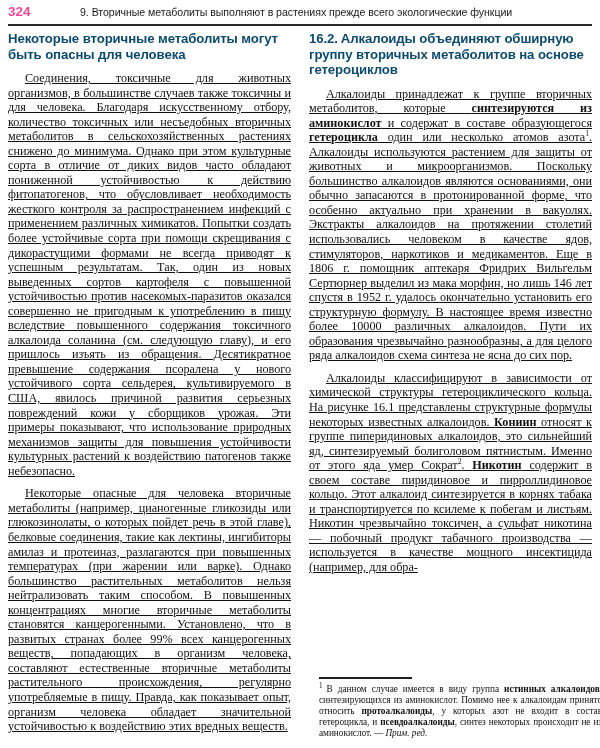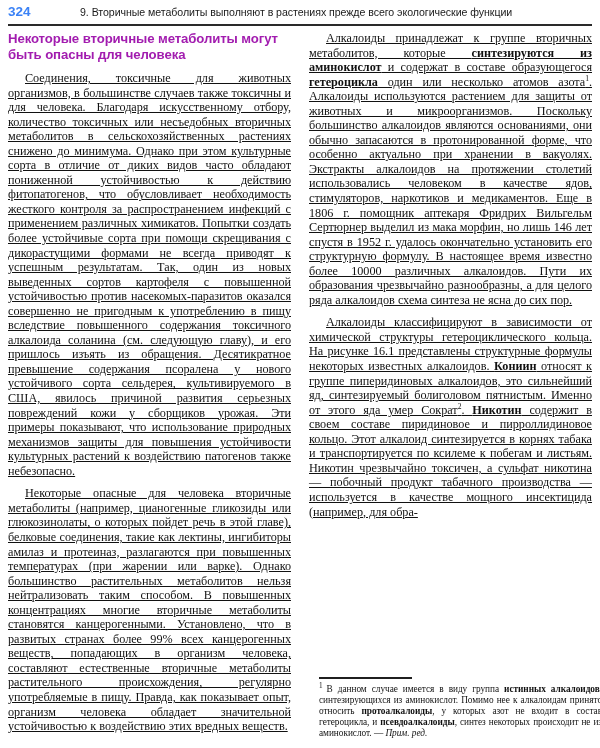--- a/index.html
+++ b/index.html
@@ -25,21 +25,21 @@
     width: 584px;
     height: 20px;
     display: flex;
     align-items: baseline;
   }
   .folio {
     font-family: "Liberation Sans", sans-serif;
     font-weight: bold;
     font-size: 13.5px;
     letter-spacing: 0px;
-    color: #3b82f6;
+    color: #ec4899;
     width: 72px;
   }
   .runhead-title {
     font-family: "Liberation Sans", sans-serif;
     font-size: 10.6px;
     color: #1a1a1a;
     white-space: nowrap;
     letter-spacing: -0.05px;
   }
   .rule {
@@ -67,21 +67,21 @@
   }
   .col-left  { left: 0px; }
   .col-right { left: 301px; }
 
   h2.sec-head {
     font-family: "Liberation Sans", sans-serif;
     font-size: 13.2px;
     font-weight: bold;
     line-height: 15.5px;
     margin: 0 0 9px 0;
-    color: #a21caf;
+    color: #0c4a6e;
     letter-spacing: -0.1px;
   }
   h2.sec-head.numbered {
     padding-left: 0;
     text-indent: 0;
   }
   h2.sec-head .num { margin-right: 3px; }
 
   p.body {
     margin: 0;
@@ -145,20 +145,23 @@
 
   <div class="columns">
 
     <div class="col col-left">
       <h2 class="sec-head">Некоторые вторичные метаболиты могут быть опасны для человека</h2>
       <p class="body first">Соединения, токсичные для животных организмов, в большинстве случаев также токсичны и для человека. Благодаря искусственному отбору, количество токсичных или несъедобных вторичных метаболитов в сельскохозяйственных растениях снижено до минимума. Однако при этом культурные сорта в отличие от диких видов часто обладают пониженной устойчивостью к действию фитопатогенов, что обусловливает необходимость жесткого контроля за распространением инфекций с применением различных химикатов. Попытки создать более устойчивые сорта при помощи скрещивания с дикорастущими формами не всегда приводят к успешным результатам. Так, один из новых выведенных сортов картофеля с повышенной устойчивостью против насекомых-паразитов оказался совершенно не пригодным к употреблению в пищу вследствие повышенного содержания токсичного алкалоида соланина (см. следующую главу), и его пришлось изъять из обращения. Десятикратное превышение содержания псоралена у нового устойчивого сорта сельдерея, культивируемого в США, явилось причиной развития серьезных повреждений кожи у сборщиков урожая. Эти примеры показывают, что использование природных механизмов защиты для повышения устойчивости культурных растений к воздействию патогенов также небезопасно.</p>
       <p class="body">Некоторые опасные для человека вторичные метаболиты (например, цианогенные гликозиды или глюкозинолаты, о которых пойдет речь в этой главе), белковые соединения, такие как лектины, ингибиторы амилаз и протеиназ, разлагаются при повышенных температурах (при жарении или варке). Однако большинство растительных метаболитов нельзя нейтрализовать таким способом. В повышенных концентрациях многие вторичные метаболиты становятся канцерогенными. Установлено, что в развитых странах более 99% всех канцерогенных веществ, попадающих в организм человека, составляют естественные вторичные метаболиты растительного происхождения, регулярно употребляемые в пищу. Правда, как показывает опыт, организм человека обладает значительной устойчивостью к воздействию этих вредных веществ.</p>
     </div>
 
     <div class="col col-right">
+      <h2 class="sec-head numbered">
+        <span class="num">16.2.</span><span>Алкалоиды объединяют обширную группу вторичных метаболитов на основе гетероциклов</span>
+      </h2>
 
       <p class="body first"><span>Алкалоиды принадлежат к группе вторичных метаболитов, которые </span><b>синтезируются из аминокислот</b><span> и содержат в составе образующегося </span><b>гетероцикла</b><span> один или несколько атомов азота</span><sup>1</sup><span>. Алкалоиды используются растением для защиты от животных и микроорганизмов. Поскольку большинство алкалоидов являются основаниями, они обычно запасаются в протонированной форме, что особенно актуально при хранении в вакуолях. Экстракты алкалоидов на протяжении столетий использовались человеком в качестве ядов, стимуляторов, наркотиков и медикаментов. Еще в 1806 г. помощник аптекаря Фридрих Вильгельм Сертюрнер выделил из мака морфин, но лишь 146 лет спустя в 1952 г. удалось окончательно установить его структурную формулу. В настоящее время известно более 10000 различных алкалоидов. Пути их образования чрезвычайно разнообразны, а для целого ряда алкалоидов схема синтеза не ясна до сих пор.</span></p>
 
       <p class="body"><span>Алкалоиды классифицируют в зависимости от химической структуры гетероциклического кольца. На рисунке 16.1 представлены структурные формулы некоторых известных алкалоидов. </span><b>Кониин</b><span> относят к группе пиперидиновых алкалоидов, это сильнейший яд, синтезируемый болиголовом пятнистым. Именно от этого яда умер Сократ</span><sup>2</sup><span>. </span><b>Никотин</b><span> содержит в своем составе пиридиновое и пирроллидиновое кольцо. Этот алкалоид синтезируется в корнях табака и транспортируется по ксилеме к побегам и листьям. Никотин чрезвычайно токсичен, а сульфат никотина — побочный продукт табачного производства — используется в качестве мощного инсектицида (например, для обра-</span></p>
     </div>
 
     <div class="footnotes">
       <div class="fn-rule"></div>
 
       <p class="fn"><span class="marker">1</span><span>В данном случае имеется в виду группа </span><b>истинных алкалоидов</b><span>, синтезирующихся из аминокислот. Помимо нее к алкалоидам принято относить </span><b>протоалкалоиды</b><span>, у которых азот не входит в состав гетероцикла, и </span><b>псевдоалкалоиды</b><span>, синтез некоторых происходит не из аминокислот. — </span><i>Прим. ред.</i></p>

